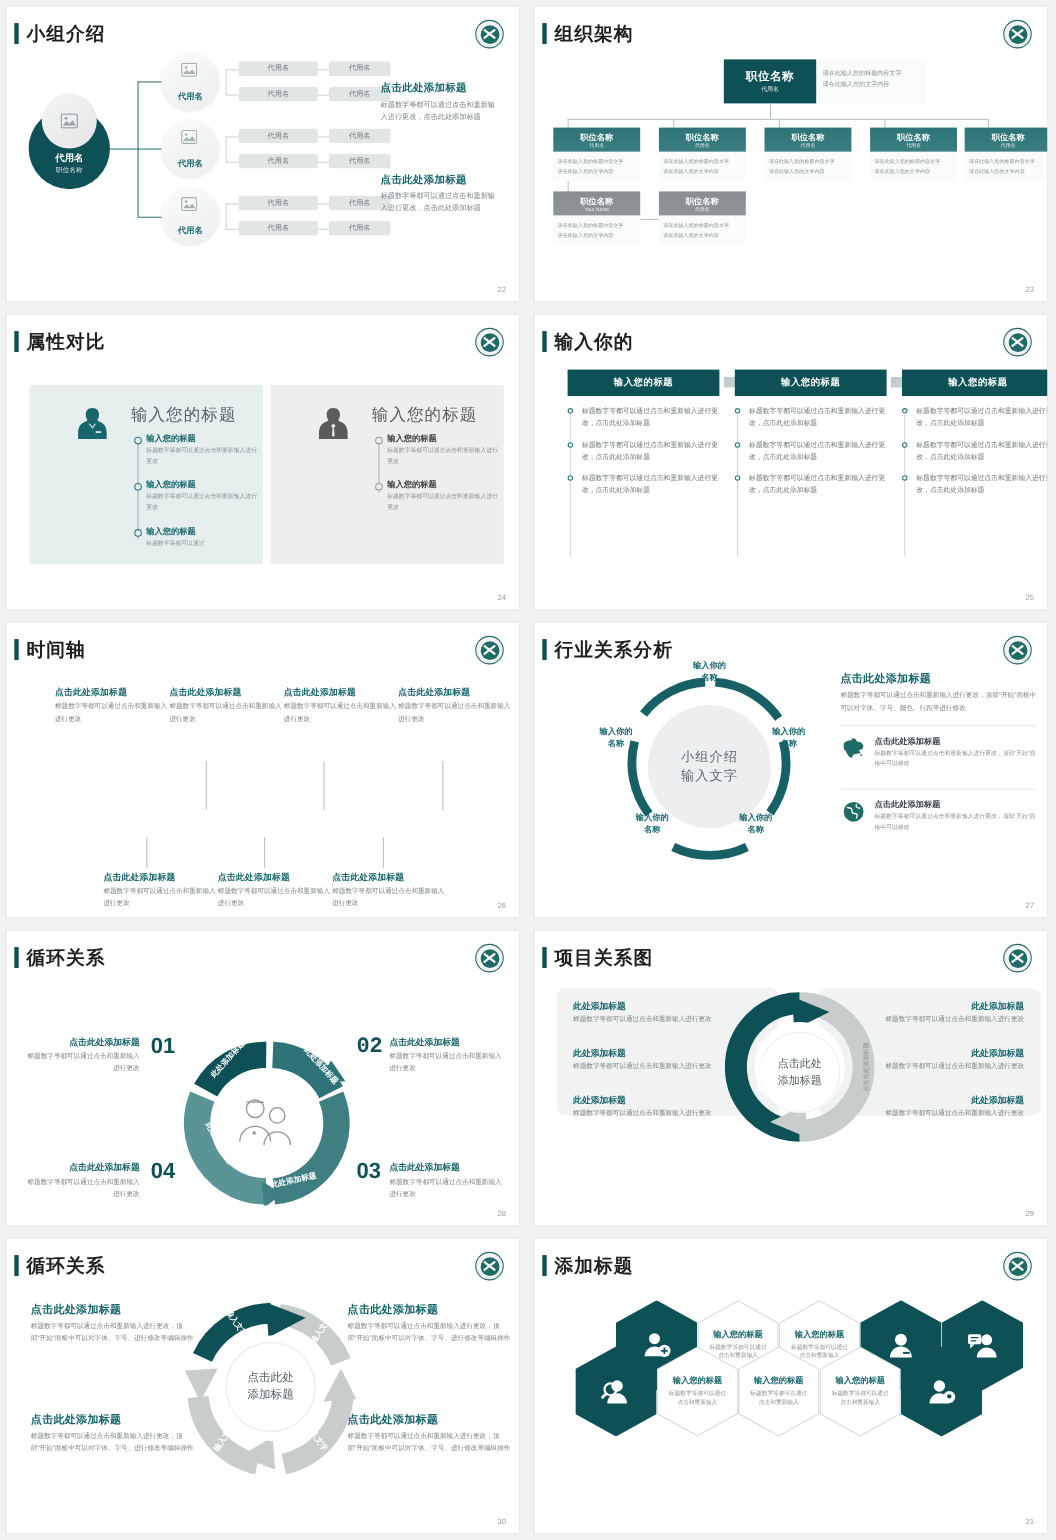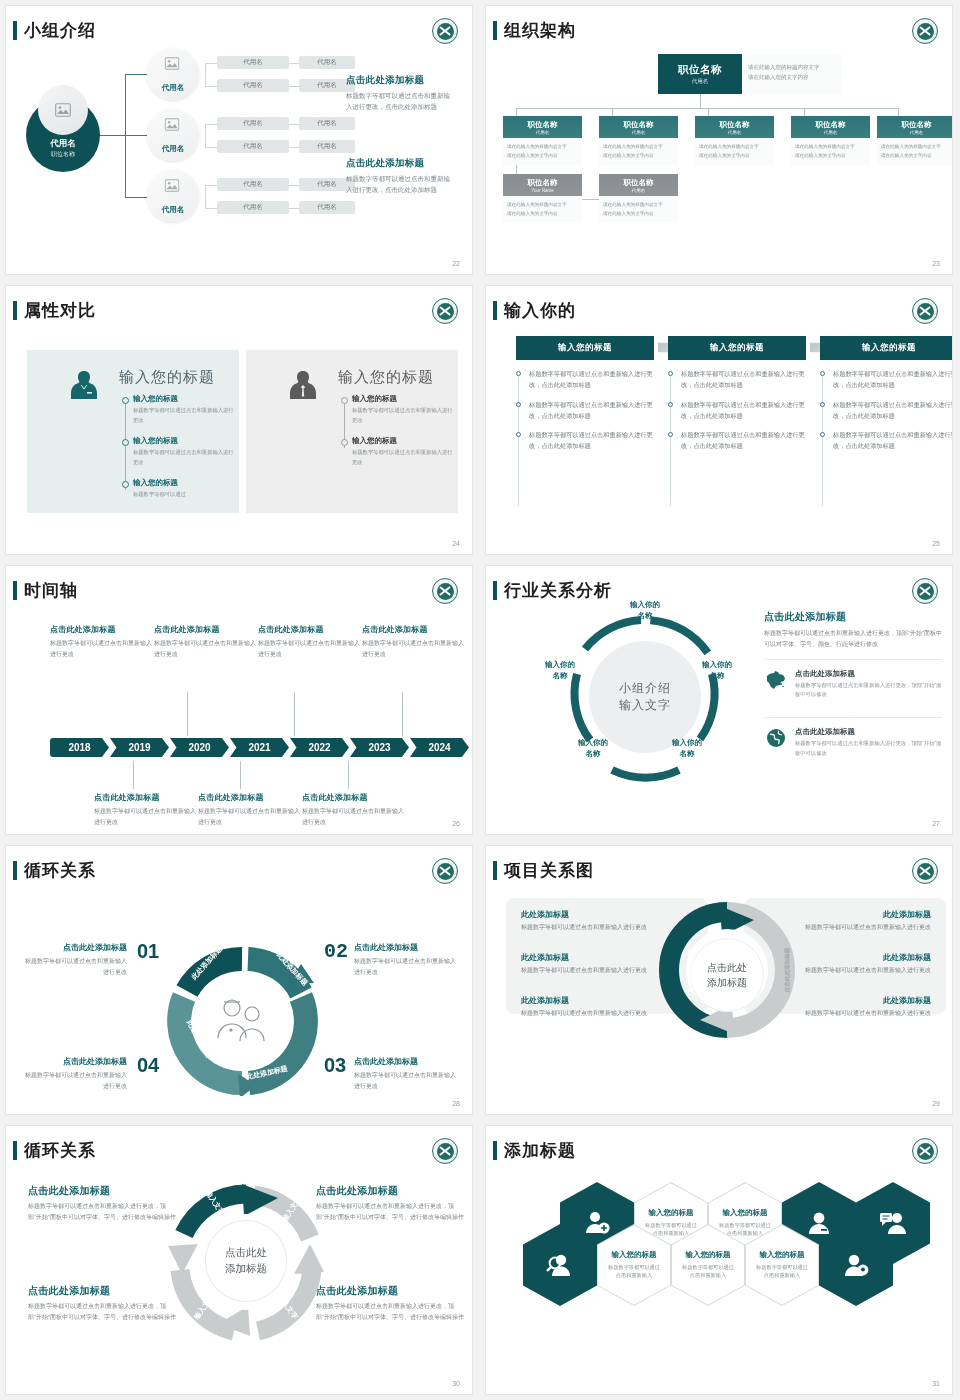--- a/index.html
+++ b/index.html
@@ -618,29 +618,20 @@
       </div>
       <div class="s26-top" style="left:356px;top:22px;">
         <div class="h">点击此处添加标题</div>
         <div class="p">标题数字等都可以通过点击和重新输入进行更改</div>
       </div>
 
       <div class="s26-tick" style="left:181px;top:90px;height:44px;"></div>
       <div class="s26-tick" style="left:288px;top:90px;height:44px;"></div>
       <div class="s26-tick" style="left:396px;top:90px;height:44px;"></div>
 
-      <div class="s26-bar">
-        <div class="s26-seg">2018</div>
-        <div class="s26-seg">2019</div>
-        <div class="s26-seg">2020</div>
-        <div class="s26-seg">2021</div>
-        <div class="s26-seg">2022</div>
-        <div class="s26-seg">2023</div>
-        <div class="s26-seg">2024</div>
-      </div>
 
       <div class="s26-tick" style="left:127px;top:159px;height:28px;"></div>
       <div class="s26-tick" style="left:234px;top:159px;height:28px;"></div>
       <div class="s26-tick" style="left:342px;top:159px;height:28px;"></div>
 
       <div class="s26-bot" style="left:88px;top:190px;">
         <div class="h">点击此处添加标题</div>
         <div class="p">标题数字等都可以通过点击和重新输入进行更改</div>
       </div>
       <div class="s26-bot" style="left:192px;top:190px;">

